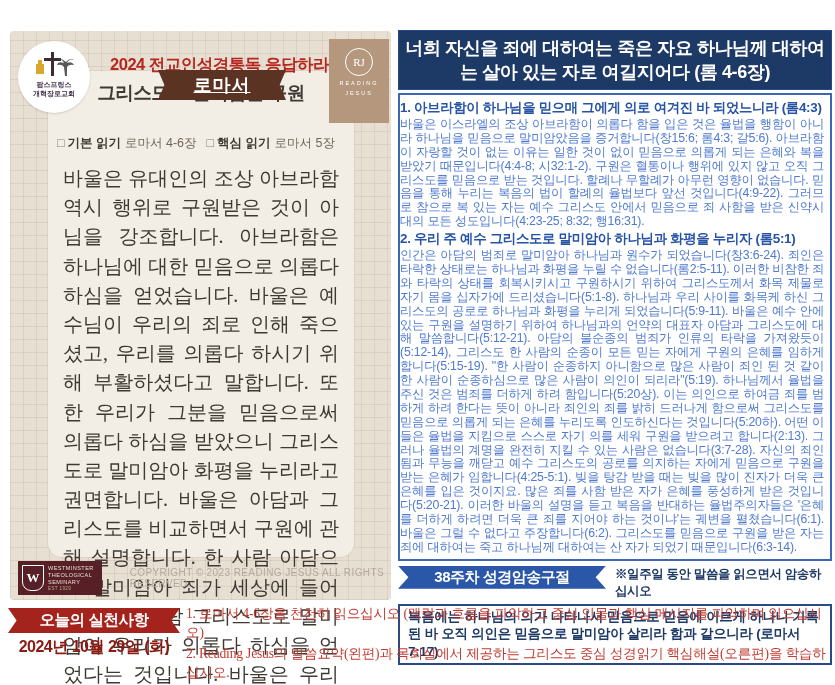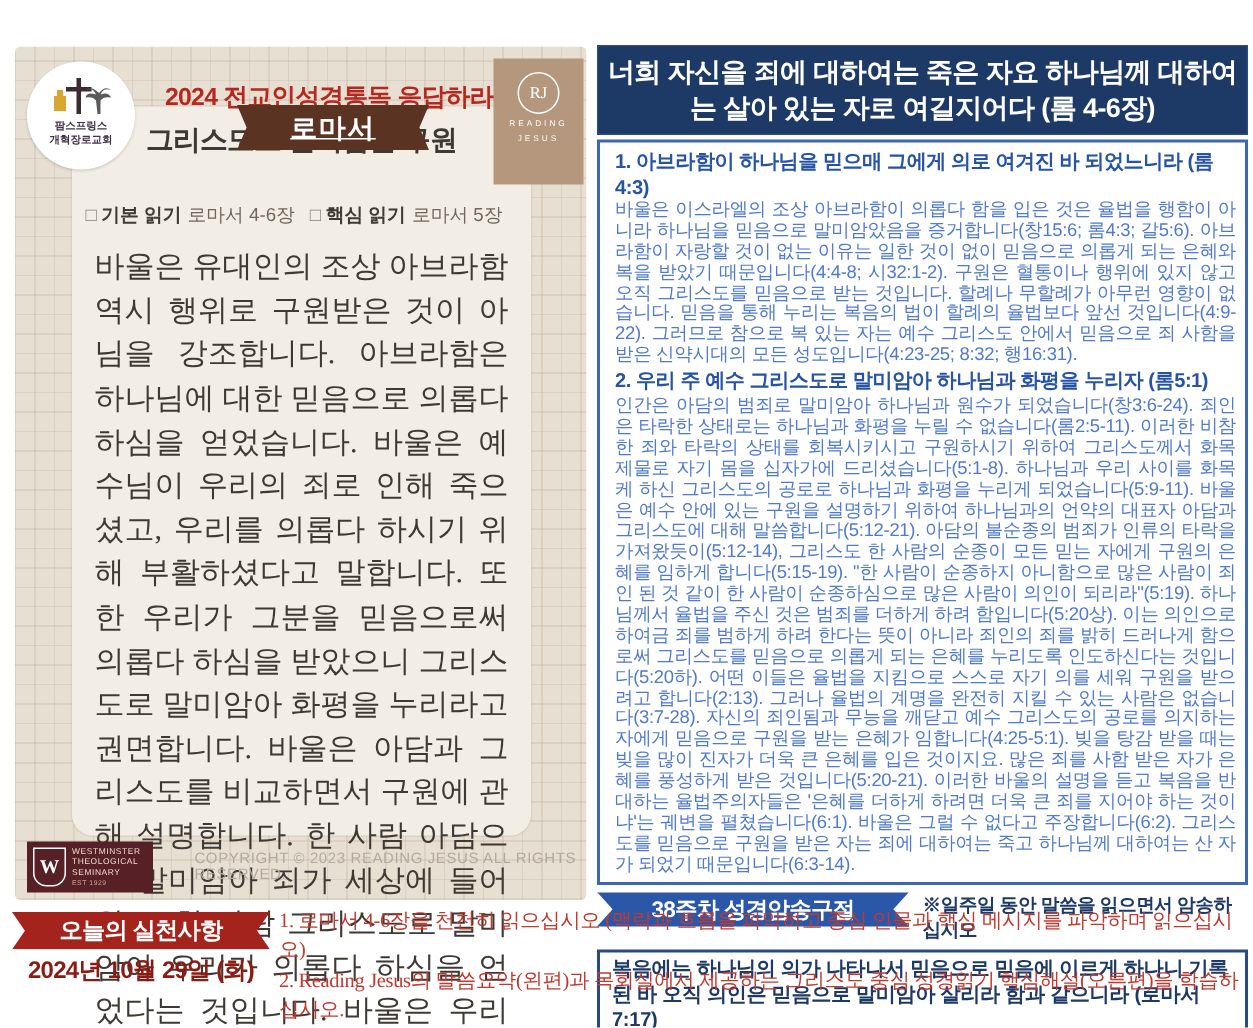--- a/index.html
+++ b/index.html
@@ -55,21 +55,21 @@
     color:#fff;font-size:13px;font-weight:bold;display:flex;align-items:center;justify-content:center;
     font-family:"Liberation Serif",serif;}
   .wts-text{margin-left:4px;color:#e9ded2;font-size:5.6px;line-height:1.25;letter-spacing:.4px;}
   .wts-est{font-size:4.5px;color:#c6a98f;}
   .copyright{margin-left:28px;color:var(--muted_tan);font-size:10px;letter-spacing:.4px;}
 
   
   .right-panel{position:absolute;left:398px;top:30px;width:434px;}
   .rp-header{background:var(--navy);border:1px solid #2a4a86;color:#fff;font-weight:bold;
     font-size:18px;text-align:center;padding:5px 2px;letter-spacing:-0.4px;}
-  .rp-box{margin-top:3px;border:2px solid var(--blue_border);padding:3px 6px 4px 10px;background:#fff;}
+  .rp-box{margin-top:3px;border:2px solid var(--blue_border);padding:3px 6px 4px 0;background:#fff;}
   .rp-sec-heading{color:var(--heading_blue);font-weight:bold;font-size:13.4px;letter-spacing:-0.3px;margin-top:1px;}
   .rp-sec-body{color:var(--body_blue);font-size:12.3px;line-height:1.13;letter-spacing:-0.2px;
     text-align:justify;margin-top:1px;}
   .rp-ribbon-row{margin-top:5px;display:flex;align-items:flex-start;}
   .verse-ribbon{width:208px;height:23px;background:var(--ribbon_blue);font-size:15px;letter-spacing:-0.5px;flex:none;}
   .verse-note{margin-left:9px;color:var(--navy);font-weight:bold;font-size:12.4px;letter-spacing:-0.3px;}
   .verse-box{margin-top:4px;border:2px solid #2a4a86;padding:2px 8px 3px 8px;background:#fff;
     color:var(--navy);font-weight:bold;font-size:13.4px;line-height:1.3;letter-spacing:-0.2px;}
 
   

